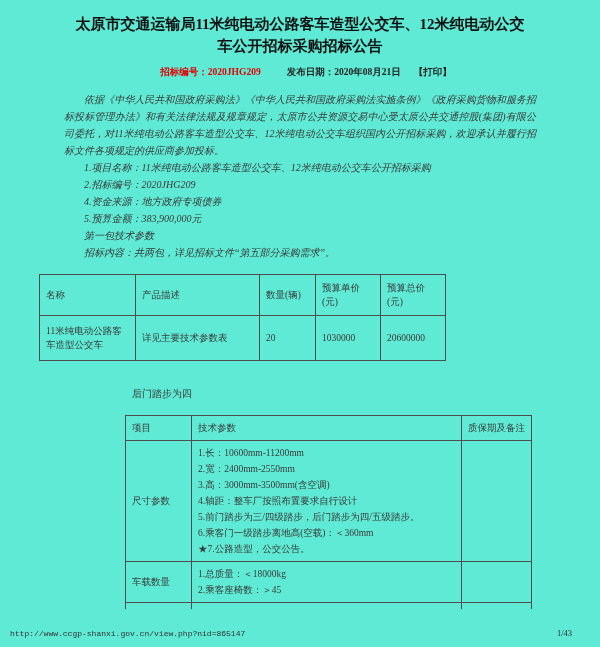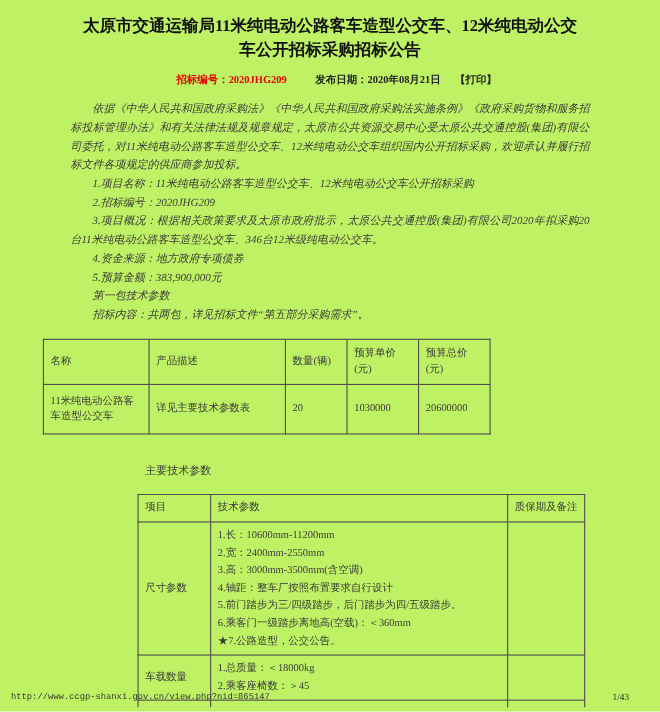--- a/index.html
+++ b/index.html
@@ -1,18 +1,18 @@
 <!DOCTYPE html>
 <html><head>
 <meta charset="utf-8">
 <style>
   html,body{margin:0;padding:0;background:#ffffff;}
   .page{
     width:600px;height:647px;position:relative;overflow:hidden;
-    background:#bef264;color:#2e2e2e;
+    background:#5eead4;color:#2e2e2e;
     font-family:"Liberation Serif","DejaVu Serif",serif;
   }
   .title{
     margin:13px 68px 0;text-align:center;
     font-size:15px;font-weight:700;line-height:22px;color:#111111;
   }
   .meta{margin-top:9px;text-align:center;font-size:9.5px;font-weight:700;color:#222222;padding-left:12px;}
   .meta .bid{color:#e60000;margin-right:26px;}
   .meta .date{margin-right:13px;}
   .meta .print{cursor:pointer;}
@@ -51,21 +51,20 @@
   <div class="title">太原市交通运输局11米纯电动公路客车造型公交车、12米纯电动公交车公开招标采购招标公告</div>
 
   <div class="meta">
     <span class="bid">招标编号：2020JHG209</span><span class="date">发布日期：2020年08月21日</span><span class="print">【打印】</span>
   </div>
 
   <div class="body-text">
     <p>依据《中华人民共和国政府采购法》《中华人民共和国政府采购法实施条例》《政府采购货物和服务招标投标管理办法》和有关法律法规及规章规定，太原市公共资源交易中心受太原公共交通控股(集团)有限公司委托，对11米纯电动公路客车造型公交车、12米纯电动公交车组织国内公开招标采购，欢迎承认并履行招标文件各项规定的供应商参加投标。</p>
     <p>1.项目名称：11米纯电动公路客车造型公交车、12米纯电动公交车公开招标采购</p>
     <p>2.招标编号：2020JHG209</p>
-    <p>3.项目概况：根据相关政策要求及太原市政府批示，太原公共交通控股(集团)有限公司2020年拟采购20台11米纯电动公路客车造型公交车、346台12米级纯电动公交车。</p>
     <p>4.资金来源：地方政府专项债券</p>
     <p>5.预算金额：383,900,000元</p>
     <p>第一包技术参数</p>
     <p>招标内容：共两包，详见招标文件“第五部分采购需求”。</p>
   </div>
 
   <table class="t1">
     <colgroup>
       <col style="width:96px">
         <col style="width:124px">
@@ -86,21 +85,21 @@
       <tr>
         <td>11米纯电动公路客车造型公交车</td>
         <td>详见主要技术参数表</td>
         <td>20</td>
         <td>1030000</td>
         <td>20600000</td>
       </tr>
     </tbody>
   </table>
 
-  <div class="tech-label">主要技术参数</div>
+  <div class="tech-label">后门踏步为四</div>
 
   <div class="t2wrap">
     <table class="t2">
       <colgroup>
         <col style="width:66px">
           <col style="width:270px">
           <col style="width:70px">
       </colgroup>
       <thead>
         <tr>

